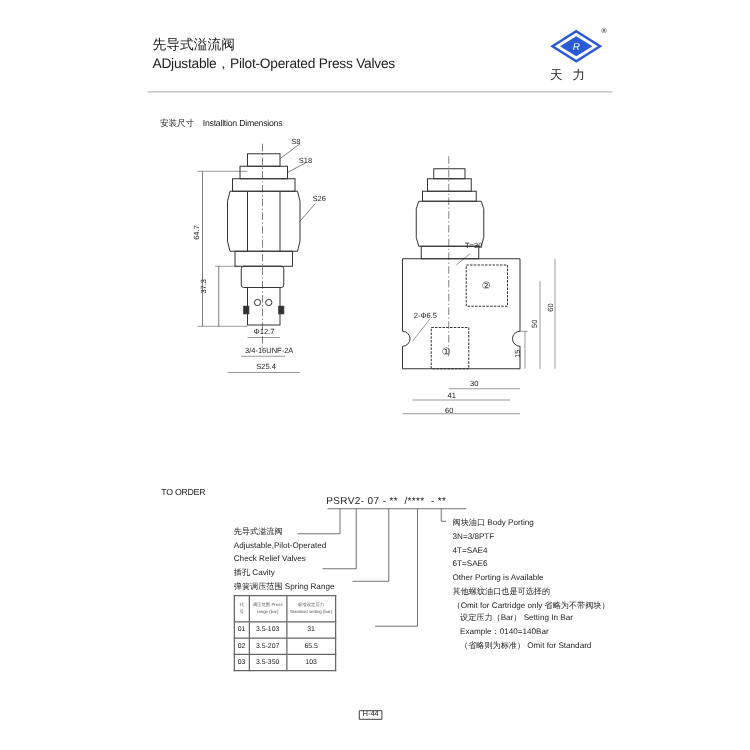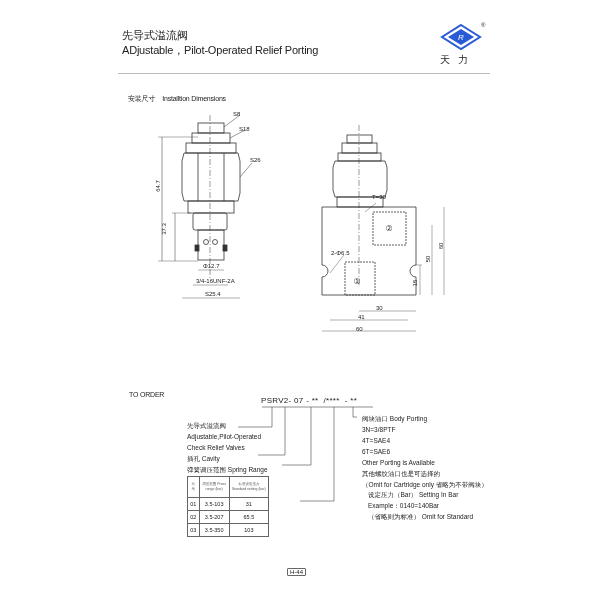--- a/index.html
+++ b/index.html
@@ -18,21 +18,21 @@
   .small { font-size:6.5px; line-height:11px; }
   table.spring { border-collapse:collapse; font-size:5.5px; }
   table.spring td { border:1px solid #666; text-align:center; padding:0 2px; height:12px; }
   table.spring tr.head td { height:20px; font-size:3.5px; line-height:5px; color:#555; }
   .pagenum { left:287px; top:568px; font-size:6px; border:1px solid #666; padding:0 2px; border-radius:1px; }
 </style>
 </head>
 <body>
 
 <div class="abs title-cn">先导式溢流阀</div>
-<div class="abs title-en">ADjustable，Pilot-Operated Relief Porting</div>
+<div class="abs title-en">ADjustable，Pilot-Operated Press Valves</div>
 <div class="abs header-rule"></div>
 <div class="abs logo">
   <svg width="46" height="30" viewBox="0 0 46 30">
     <polygon points="23,3 42,15 23,27 4,15" fill="#fff" stroke="#2a5bd7" stroke-width="2"></polygon>
     <polygon points="23,7 36,15 23,23 10,15" fill="#2a5bd7"></polygon>
     <text x="23" y="18" font-size="8" fill="#fff" text-anchor="middle" font-style="italic">R</text>
   </svg>
 </div>
 <div class="abs logo-text">天力</div>
 <div class="abs reg">®</div>

